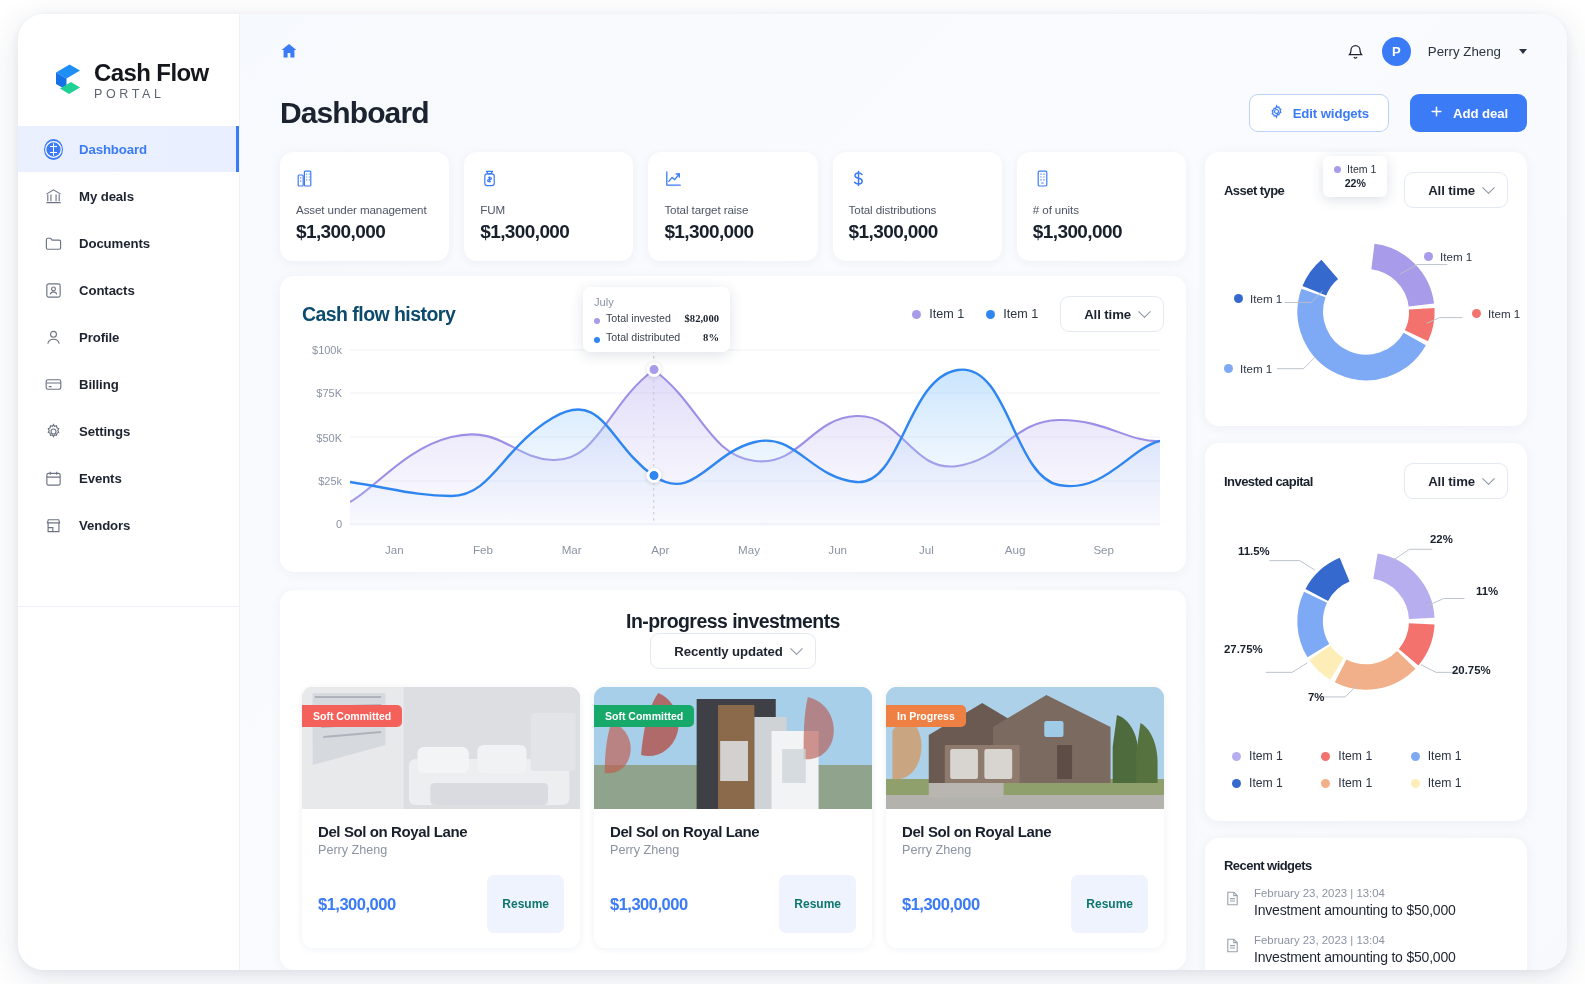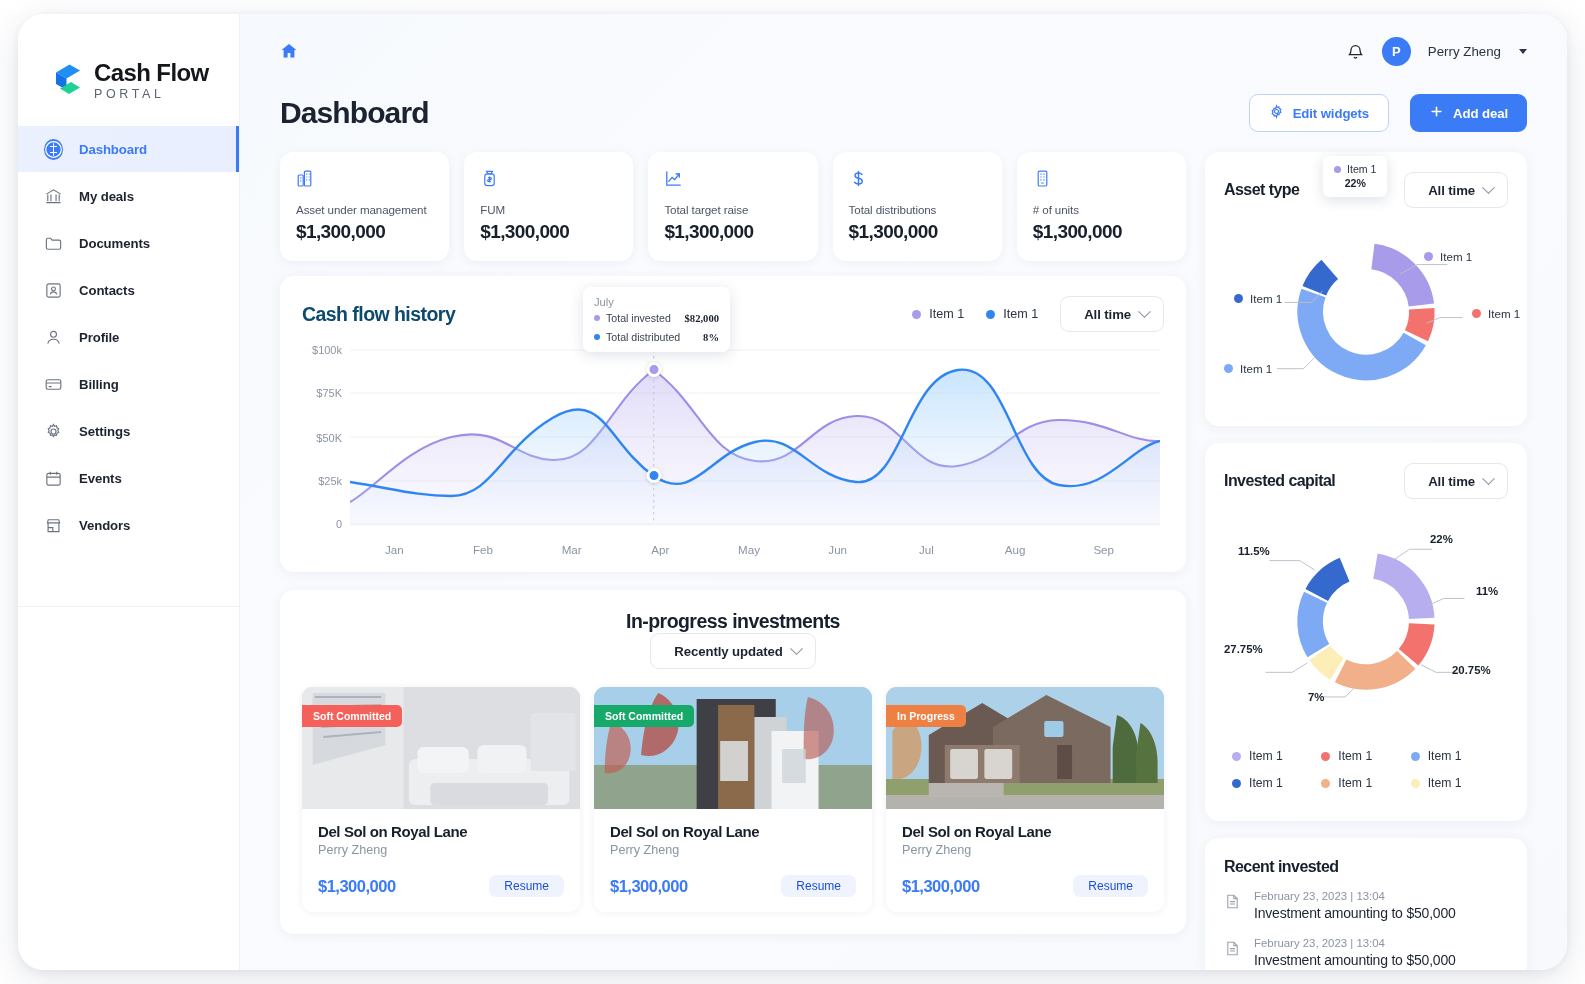--- a/index.html
+++ b/index.html
@@ -163,21 +163,21 @@
 
   .cf-tooltip {
     position: absolute; left: 303px; top: 11px;
     width: 147px; background: #fff; border-radius: 7px;
     box-shadow: 0 3px 14px rgba(30,50,90,.14);
     padding: 9px 11px 9px 11px; z-index: 6;
   }
   .cf-tooltip .tt-month { font-size: 11.2px; color: #8b94a3; margin-bottom: 4px; }
   .cf-tooltip .tt-row { display: flex; align-items: center; justify-content: space-between; margin-bottom: 7px; }
   .cf-tooltip .tt-row:last-child { margin-bottom: 0; }
-  .cf-tooltip .tt-l { display: flex; align-items: center; gap: 6px; font-size: 10.6px; color: #3b4350; }
+  .cf-tooltip .tt-l { display: flex; align-items: flex-end; gap: 6px; font-size: 10.6px; color: #3b4350; }
   .cf-tooltip .tt-dot { width: 6px; height: 6px; border-radius: 50%; }
   .cf-tooltip .tt-v { font-size: 10.6px; font-weight: 700; color: #18202c; font-family: Liberation Serif, serif; }
 
   .chart-area { position: relative; height: 210px; margin-top: 16px; }
   .y-labels { position: absolute; left: 0; top: 0; width: 40px; height: 176px; }
   .y-labels span {
     position: absolute; right: 0; font-size: 11px; color: #8b94a3;
     transform: translateY(-50%);
   }
   .plot { position: absolute; left: 48px; right: 4px; top: 0; height: 176px; }
@@ -196,29 +196,29 @@
     position: absolute; left: 0; top: 18px;
     padding: 5px 11px; border-radius: 0 5px 5px 0;
     font-size: 10.5px; font-weight: 700; color: #fff;
   }
   .inv-body { padding: 14px 16px 15px 16px; }
   .inv-name { font-size: 15px; font-weight: 800; color: #18202c; letter-spacing: -.4px; }
   .inv-owner { font-size: 12.6px; color: #8b94a3; margin-top: 3px; }
   .inv-foot { display: flex; align-items: center; justify-content: space-between; margin-top: 18px; }
   .inv-amount { font-size: 16.5px; font-weight: 800; color: #3b7bf6; letter-spacing: -.5px; }
   .inv-resume {
-    background: #eef3fe; color: #1d4ed8; border: none;
-    font-size: 12px; font-weight: 400; border-radius: 7px;
-    padding: 4px 15px; cursor: pointer; font-family: inherit;
+    background: #eef3fe; color: #0f766e; border: none;
+    font-size: 12px; font-weight: 700; border-radius: 7px;
+    padding: 22px 15px; cursor: pointer; font-family: inherit;
   }
 
   
   .panel { padding: 20px 19px 18px 19px; margin-bottom: 17px; position: relative; }
   .panel-head { display: flex; align-items: center; justify-content: space-between; }
-  .panel-title { font-size: 16px; font-weight: 800; color: #18202c; letter-spacing: -.55px; }
+  .panel-title { font-size: 13px; font-weight: 800; color: #18202c; letter-spacing: -.55px; }
   .donut-wrap { position: relative; height: 196px; margin-top: 4px; }
   .donut-wrap.ic { height: 232px; margin-top: 10px; }
   .donut-label {
     position: absolute; font-size: 11.6px; color: #2b3442;
     display: flex; align-items: center; gap: 7px; white-space: nowrap;
   }
   .pct-label { position: absolute; font-size: 11.4px; font-weight: 700; color: #18202c; white-space: nowrap; }
   .at-tooltip {
     position: absolute; left: 118px; top: 4px; z-index: 7;
     background: #fff; border-radius: 6px; padding: 7px 11px 8px 11px;
@@ -811,21 +811,21 @@
                 <span>Item 1</span>
               </div>
             <div class="li">
                 <span class="dot" style="background:#fdeeb8"></span>
                 <span>Item 1</span>
               </div>
           </div>
         </section>
 
         <section class="card panel">
-          <div class="panel-title">Recent invested</div>
+          <div class="panel-title">Recent widgets</div>
           <div class="activity-list">
             <div class="act-row">
               <span class="act-ico">
                 <svg viewBox="0 0 17 17" fill="none" stroke="#9aa2ad" stroke-width="1.1">
                     <path d="M3.8 2.2h6l3.4 3.4v9.2H3.8z"></path>
                     <path d="M9.8 2.2v3.4h3.4M6 8.6h5M6 11h5"></path>
                   </svg>
               </span>
               <div>
                 <div class="act-date">

